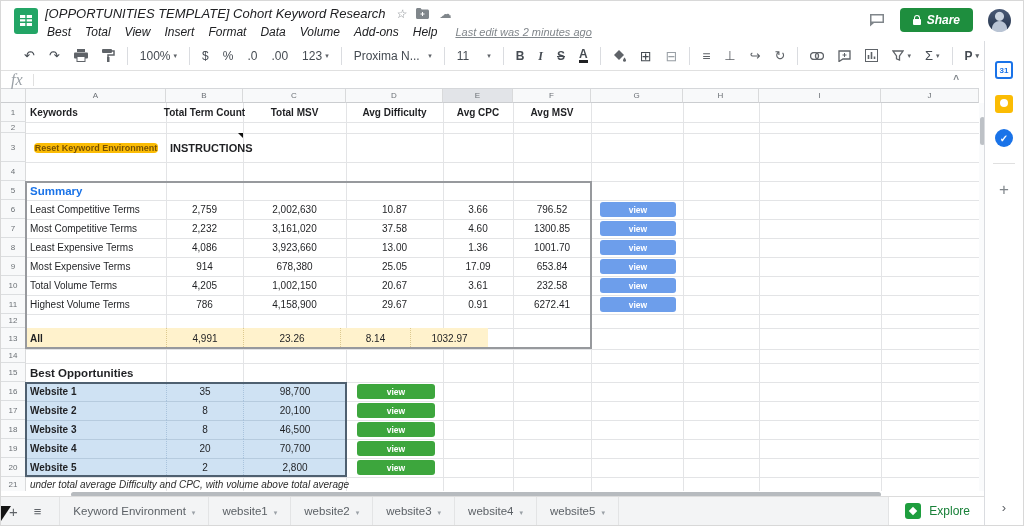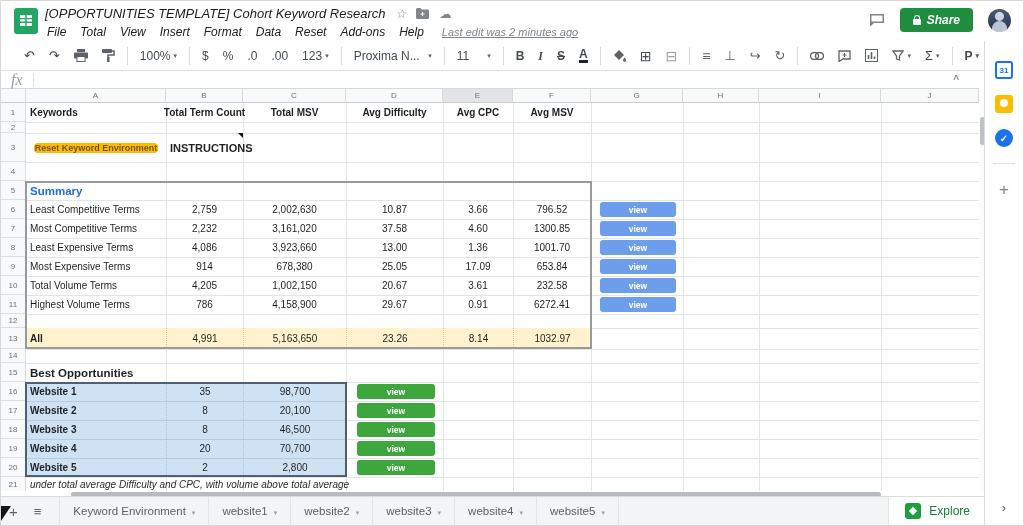--- a/index.html
+++ b/index.html
@@ -145,27 +145,27 @@
       <span class="tico">☆</span>
       <span class="tico">
         <svg class="ic" width="13" height="11" viewBox="0 0 13 11">
             <path fill="#80868b" d="M0 1.5C0 .7.7 0 1.5 0h3l1.2 1.5h5.8c.8 0 1.5.7 1.5 1.5v6.5c0 .8-.7 1.5-1.5 1.5h-10A1.5 1.5 0 0 1 0 9.5z"></path>
             <path stroke="#fff" d="M6.5 4v4M4.5 6h4"></path>
           </svg>
       </span>
       <span class="tico">☁</span>
     </div>
     <div class="menus">
-      <span class="menu-item">File</span>
+      <span class="menu-item">Best</span>
       <span class="menu-item">Total</span>
       <span class="menu-item">View</span>
       <span class="menu-item">Insert</span>
       <span class="menu-item">Format</span>
       <span class="menu-item">Data</span>
-      <span class="menu-item">Reset</span>
+      <span class="menu-item">Volume</span>
       <span class="menu-item">Add-ons</span>
       <span class="menu-item">Help</span>
       <span class="last-edit">Last edit was 2 minutes ago</span>
     </div>
     <div class="hdr-right">
       <span>
         <svg class="ic" width="16" height="14" viewBox="0 0 16 14">
             <path fill="#80868b" d="M1 1h14v9H5l-4 3.5z"></path>
             <path fill="#fff" d="M2.5 2.5h11v6h-11z"></path>
           </svg>
@@ -423,21 +423,20 @@
       <div class="viewbtn blue" style="top:99px">view</div>
       <div class="viewbtn blue" style="top:118px">view</div>
       <div class="viewbtn blue" style="top:137px">view</div>
       <div class="viewbtn blue" style="top:156px">view</div>
       <div class="viewbtn blue" style="top:175px">view</div>
       <div class="viewbtn blue" style="top:194px">view</div>
 
       <div class="strip cream-strip" style="top:225px">
         <div class="cell wA b">All</div>
         <div class="cell wB ctr">4,991</div>
-        <div class="cell wC ctr">5,163,650</div>
         <div class="cell wD ctr">23.26</div>
         <div class="cell wE ctr">8.14</div>
         <div class="cell wF ctr">1032.97</div>
       </div>
 
       <div class="strip" style="top:260px">
         <div class="cell wA sec-title" style="width:220px">Best Opportunities</div>
       </div>
 
       <div class="blue-bg"></div>

